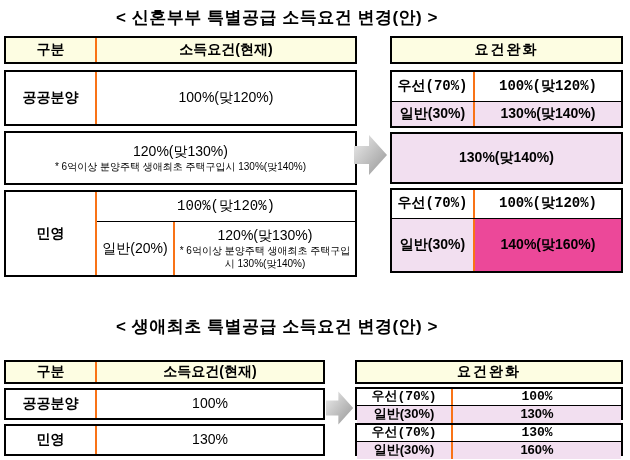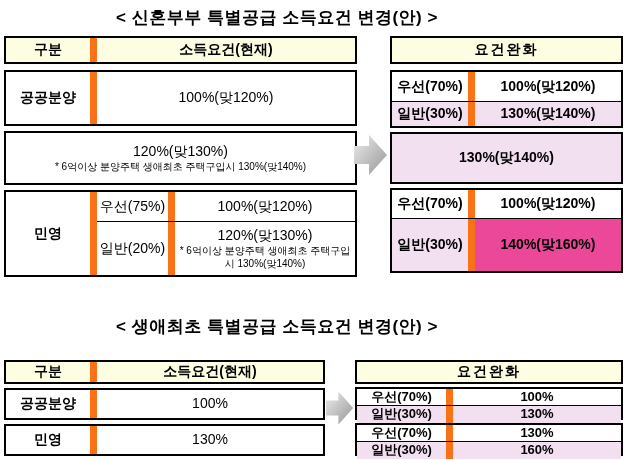--- a/index.html
+++ b/index.html
@@ -2,22 +2,22 @@
 <html><head>
 <meta charset="utf-8">
 <style>
   * { box-sizing: border-box; margin: 0; padding: 0; }
   body { background: #ffffff; font-family: "Liberation Sans", "DejaVu Sans", sans-serif; color: #000; }
   .page { position: relative; width: 630px; height: 460px; background: #fff; overflow: hidden; }
   .title { position: absolute; left: 0; width: 554px; text-align: center; font-weight: bold; font-size: 17px; letter-spacing: 0.5px; white-space: nowrap; }
   .box { position: absolute; border: 2px solid #000; background: #fff; display: flex; align-items: stretch; }
   .cell { display: flex; flex-direction: column; align-items: center; justify-content: center; text-align: center; font-size: 14px; line-height: 1.25; }
   .row { display: flex; align-items: stretch; }
-  .vdiv { border-right: 7px solid #f97316; }
-  .hdiv { border-bottom: 1px solid #000; }
+  .vdiv { border-right: 2px solid #f97316; }
+  .hdiv { border-bottom: 1px solid #000; font-family: Liberation Mono, monospace; }
   .yellow { background: #FDFDE2; }
   .pink { background: #F2DFF0; }
   .bold { font-weight: bold; }
   .sp { letter-spacing: 2px; }
   .note { font-size: 10px; line-height: 1.3; padding: 0 2px; }
   .fs13 { font-size: 13px; }
   .grow { flex: 1; }
   .arrow { position: absolute; }
 </style>
 </head>
@@ -42,21 +42,20 @@
       <div class="cell grow">
         <div>120%(맞130%)</div>
         <div class="note">* 6억이상 분양주택 생애최초 주택구입시 130%(맞140%)</div>
       </div>
     </div>
 
     <div class="box" style="left:4px; top:190px; width:353px; height:87px">
       <div class="cell bold vdiv" style="width:91px">민영</div>
       <div class="grow" style="display:flex; flex-direction:column">
         <div class="row hdiv" style="height:30px">
-          <div class="cell vdiv" style="width:78px">우선(75%)</div>
           <div class="cell grow">100%(맞120%)</div>
         </div>
         <div class="row grow">
           <div class="cell vdiv" style="width:78px">일반(20%)</div>
           <div class="cell grow">
             <div>120%(맞130%)</div>
             <div class="note">* 6억이상 분양주택 생애최초 주택구입시 130%(맞140%)</div>
           </div>
         </div>
       </div>

